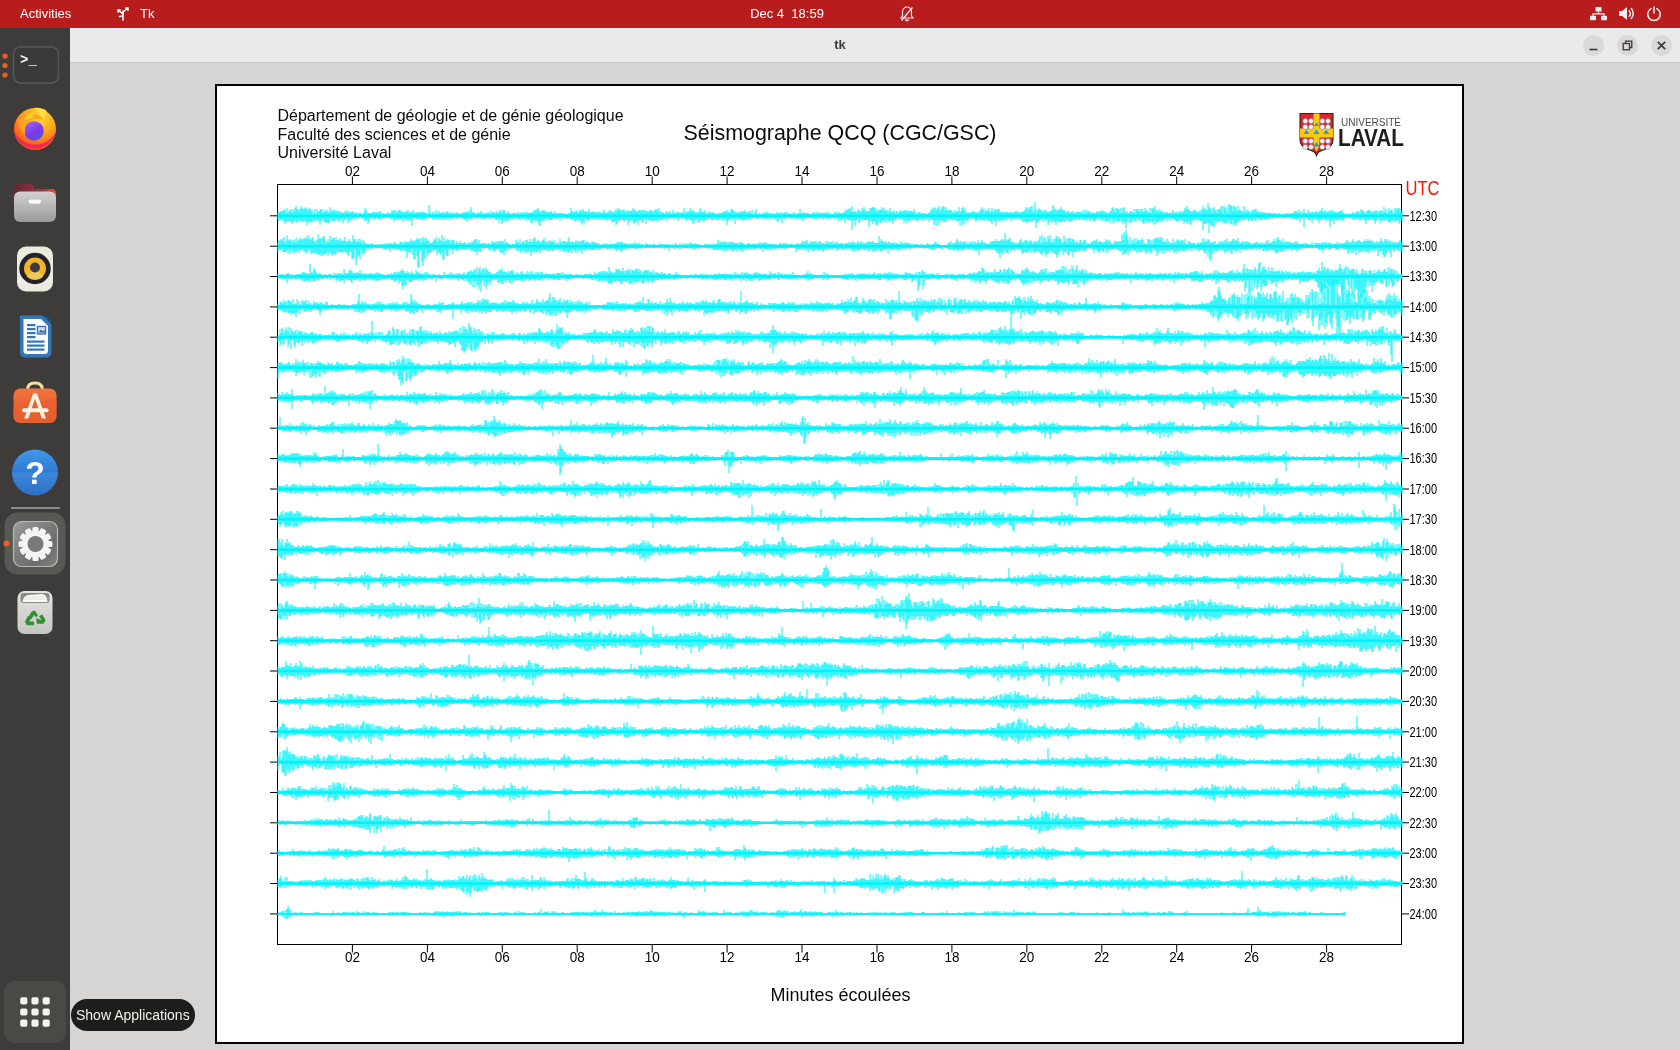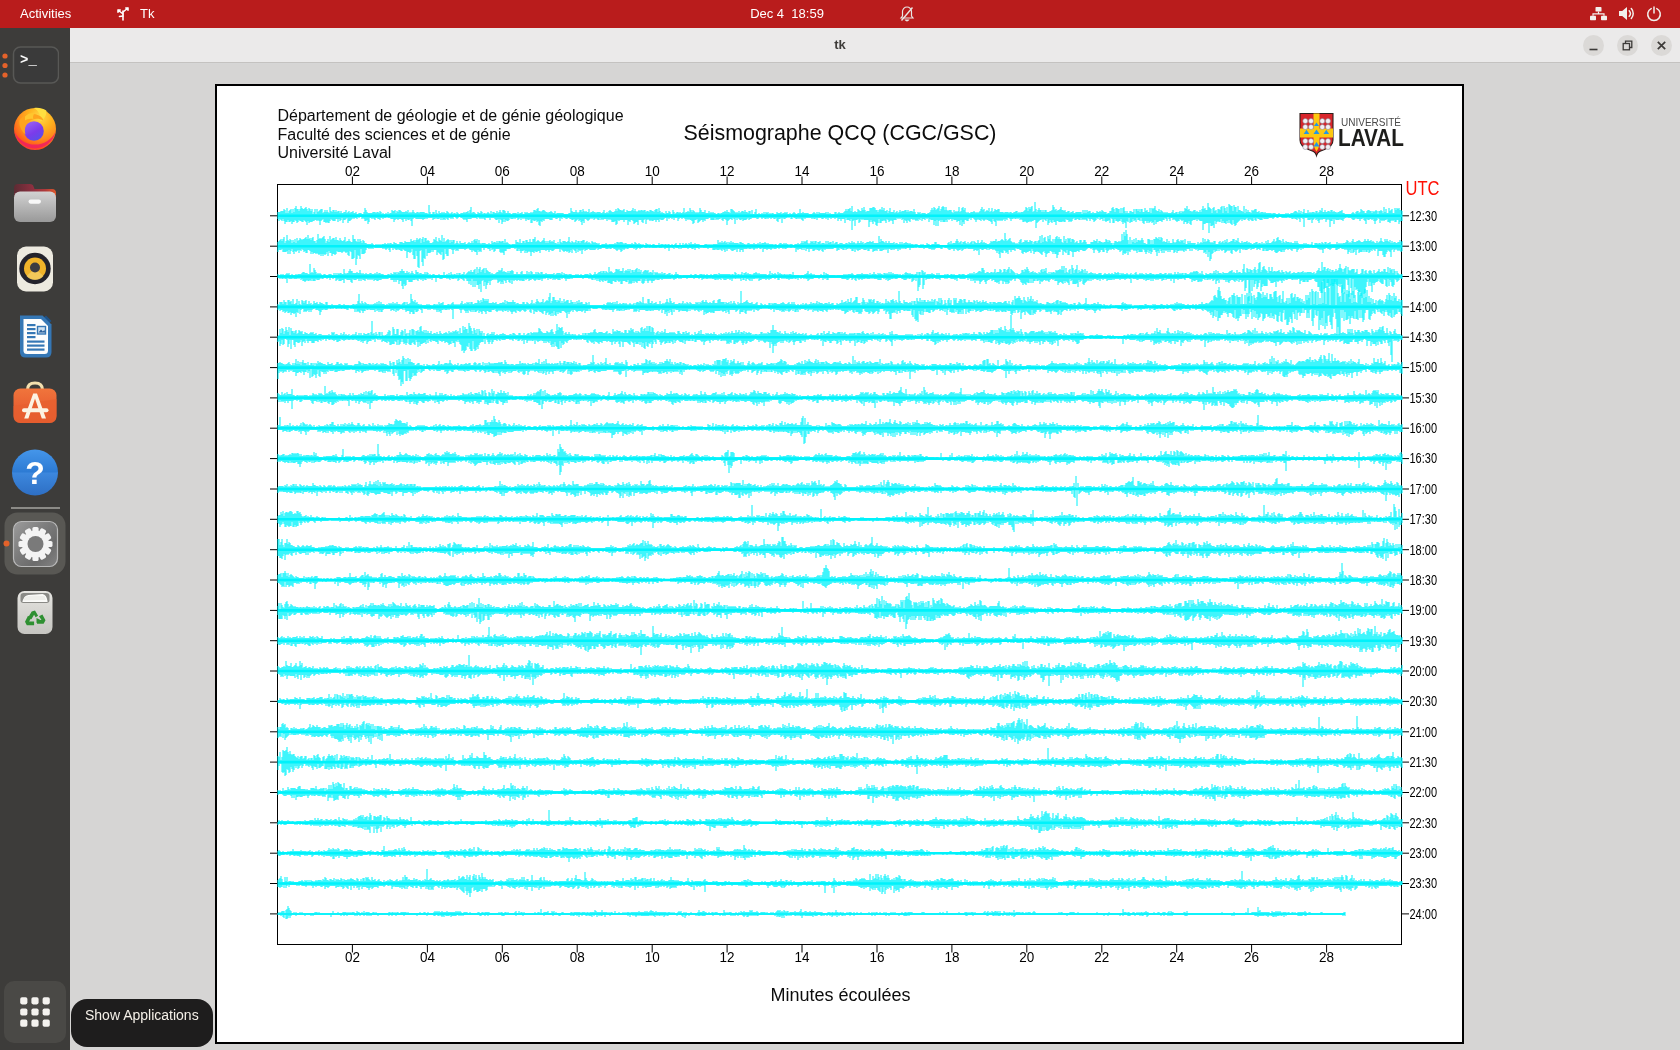--- a/index.html
+++ b/index.html
@@ -9,21 +9,21 @@
 #topbar .tktxt{position:absolute;left:140px;top:0;line-height:28px}
 #topbar .clock{position:absolute;left:0;width:1574px;text-align:center;top:0;line-height:28px}
 #dock{position:absolute;left:0;top:28px;width:70px;height:1022px;background:#3d3c3a;z-index:25}
 .dicon{position:absolute;left:50%;transform:translateX(-50%)}
 #titlebar{position:absolute;left:70px;top:28px;width:1610px;height:35px;background:#ebeaea;border-bottom:1px solid #c4c2c0;z-index:10}
 #titlebar .t{position:absolute;left:700px;width:140px;text-align:center;top:0;line-height:34px;font-weight:bold;font-size:13px;color:#3d3b39}
 .wbtn{position:absolute;top:35px;width:21px;height:21px;border-radius:50%;background:#dbd9d7;z-index:15}
 #winbg{position:absolute;left:70px;top:64px;width:1610px;height:986px;background:#d6d5d4;z-index:1}
 #canvas{position:absolute;left:215px;top:83.5px;width:1249px;height:960.5px;background:#fff;border:2px solid #000;z-index:2}
 #chartsvg{position:absolute;left:0;top:0;width:1680px;height:1050px;z-index:5;pointer-events:none}
-#tooltip{position:absolute;left:71px;top:999px;height:48px;line-height:32px;padding:0 14px;background:#1e1d1d;border-radius:16px;color:#f5f0e8;font-size:14px;z-index:40}
+#tooltip{position:absolute;left:71px;top:999px;height:32px;line-height:32px;padding:0 5px;background:#1e1d1d;border-radius:16px;color:#f5f0e8;font-size:14px;z-index:40}
 </style></head><body>
 <div id="topbar">
  <span class="act">Activities</span>
  <span class="tkapp"><svg width="18" height="18" viewBox="0 0 18 18" style="vertical-align:-4px">
    <g stroke="#fff" stroke-width="1.6" fill="none" stroke-linecap="round">
    <path d="M9 16 L9 7"></path>
           <path d="M9 10 L4 6 M4 6 l0 2.2 M4 6 l2.2 0"></path>
    <path d="M9 8 L14 4 M14 4 l0 2.2 M14 4 l-2.2 0"></path>
           <path d="M9 12 L5.5 12.5"></path>
    </g>

